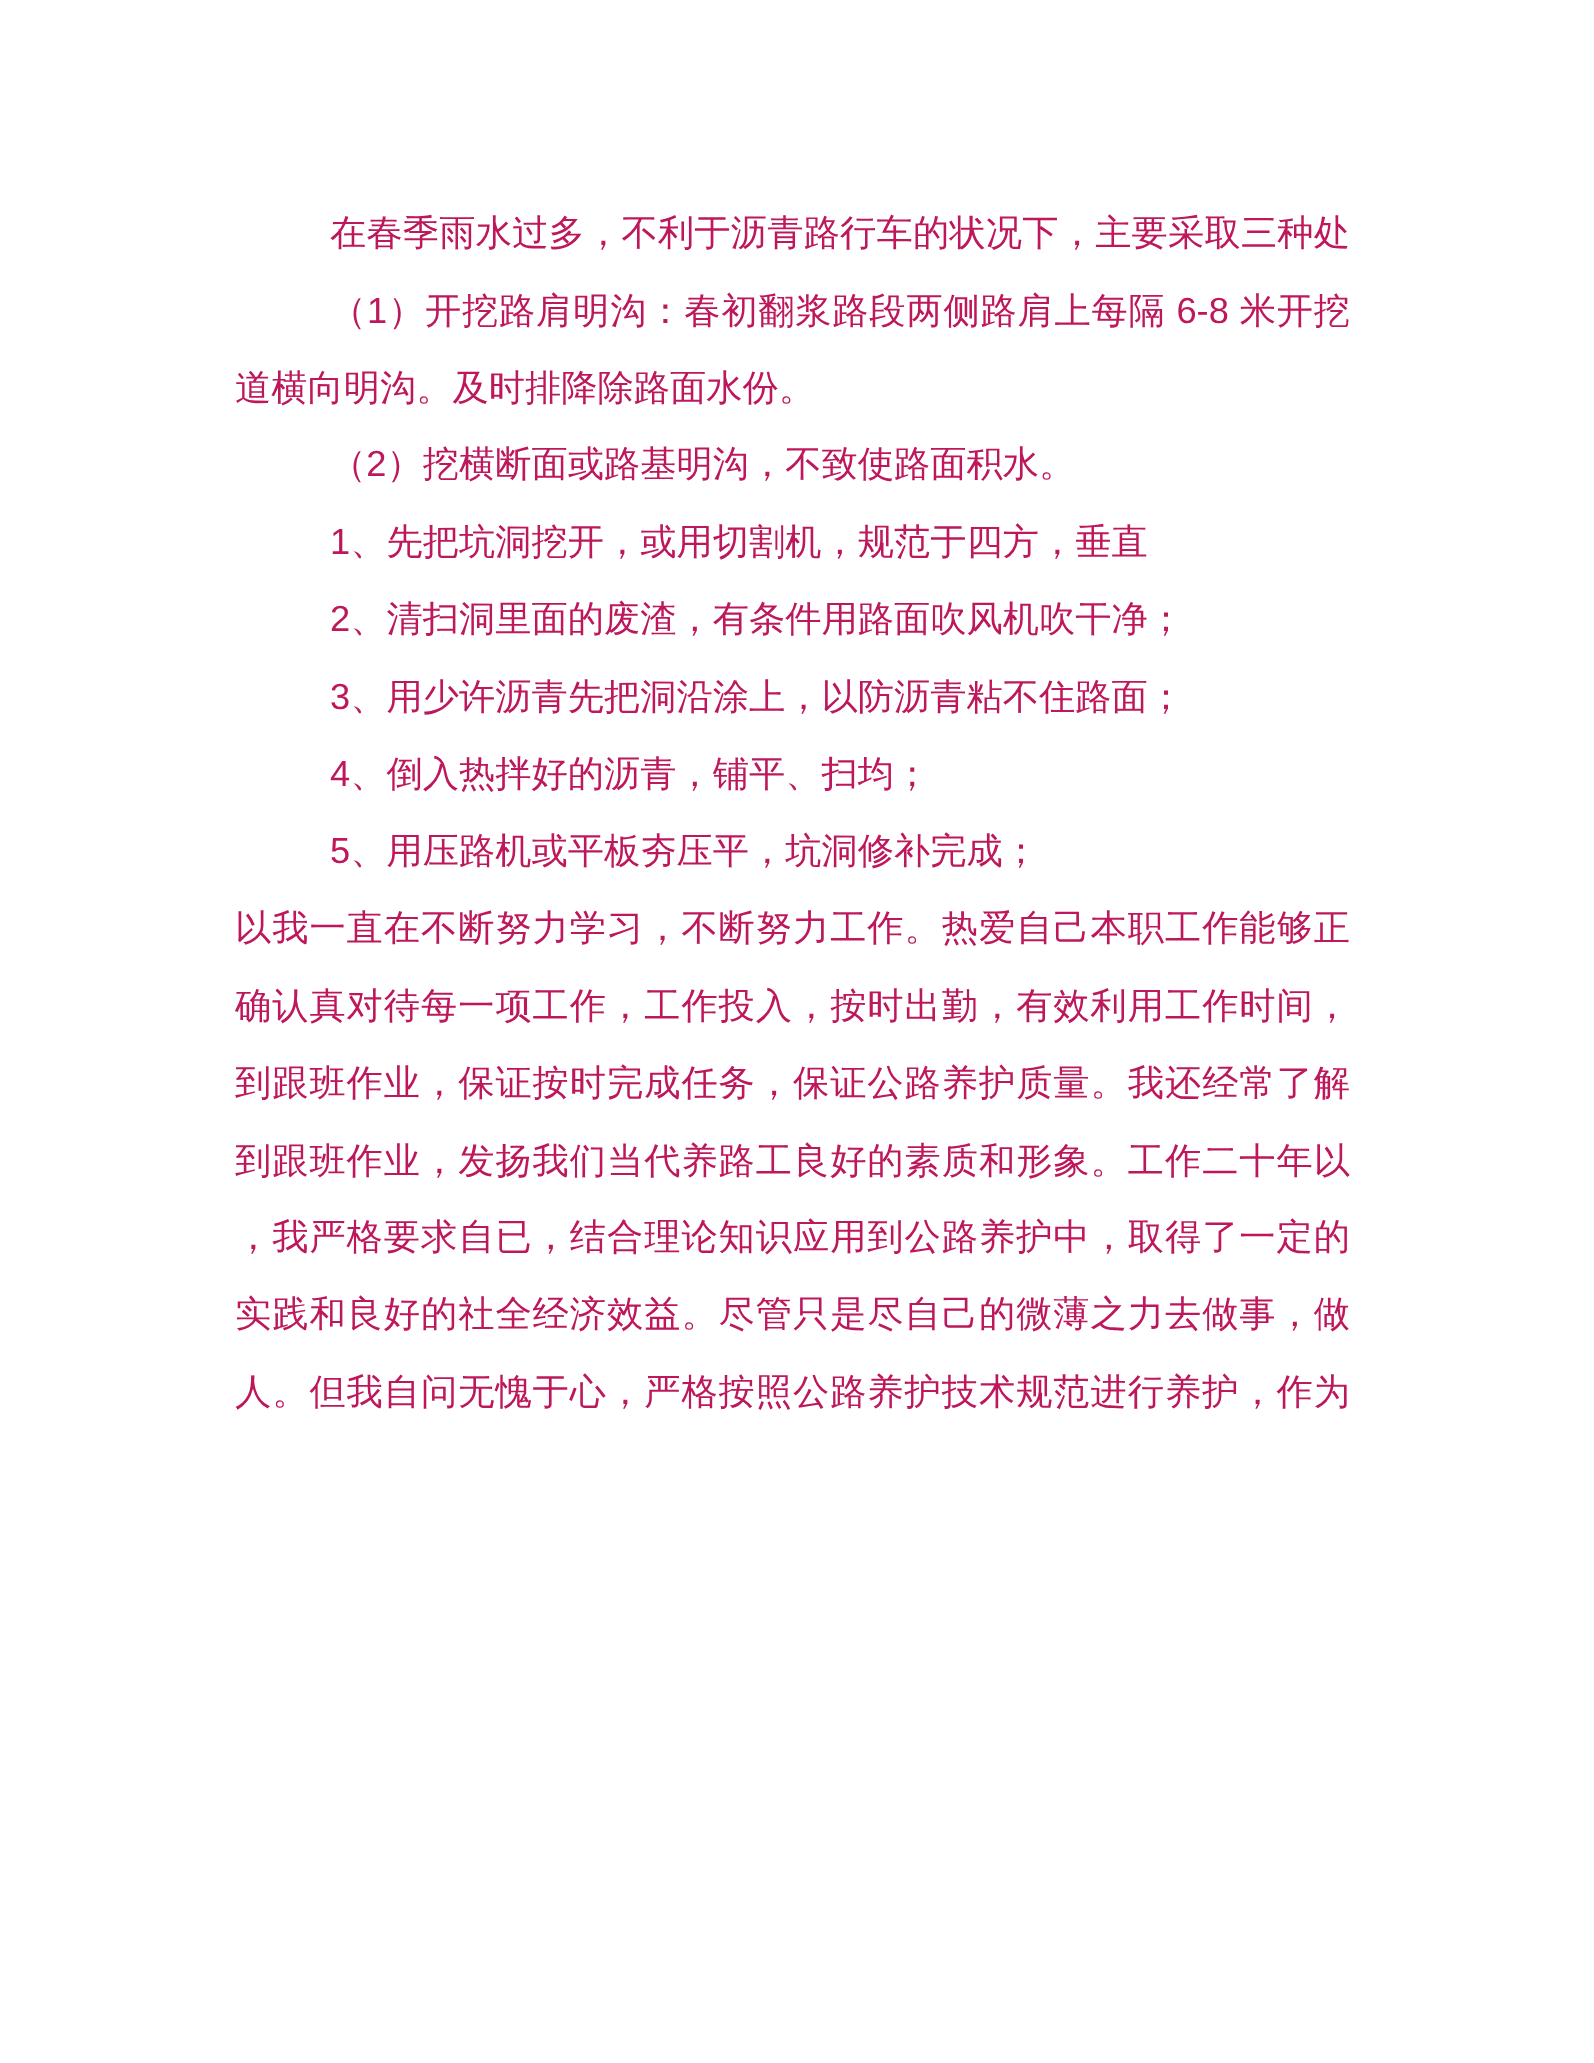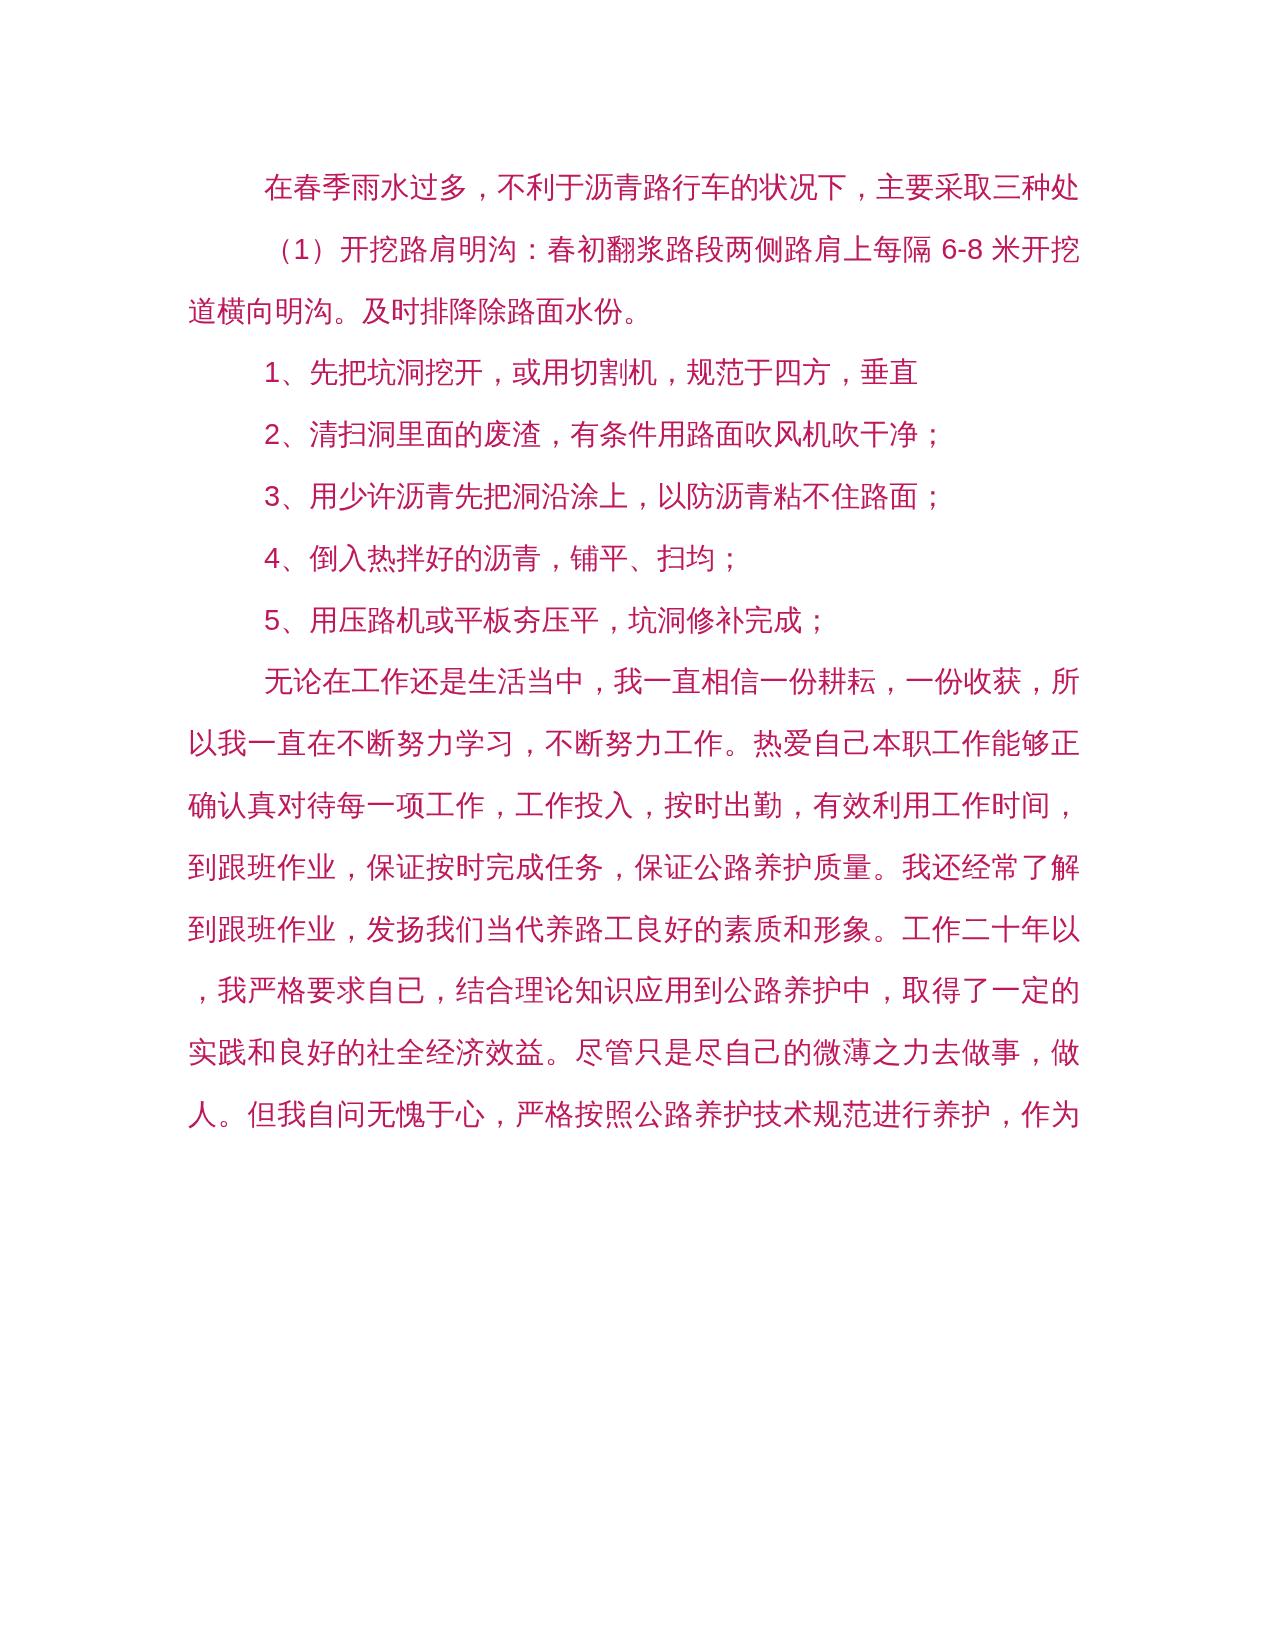--- a/index.html
+++ b/index.html
@@ -39,26 +39,26 @@
   }
 </style>
 </head>
 <body>
 
 <div class="page">
   <div class="text-block">
       <div class="line full indent">在春季雨水过多，不利于沥青路行车的状况下，主要采取三种处</div>
       <div class="line full indent">（1）开挖路肩明沟：春初翻浆路段两侧路肩上每隔 6-8 米开挖一</div>
       <div class="line">道横向明沟。及时排降除路面水份。</div>
+      <div class="line indent">（2）挖横断面或路基明沟，不致使路面积水。</div>
       <div class="line indent">1、先把坑洞挖开，或用切割机，规范于四方，垂直</div>
       <div class="line indent">2、清扫洞里面的废渣，有条件用路面吹风机吹干净；</div>
       <div class="line indent">3、用少许沥青先把洞沿涂上，以防沥青粘不住路面；</div>
       <div class="line indent">4、倒入热拌好的沥青，铺平、扫均；</div>
       <div class="line indent">5、用压路机或平板夯压平，坑洞修补完成；</div>
-      <div class="line full indent">无论在工作还是生活当中，我一直相信一份耕耘，一份收获，所</div>
       <div class="line full">以我一直在不断努力学习，不断努力工作。热爱自己本职工作能够正</div>
       <div class="line full">确认真对待每一项工作，工作投入，按时出勤，有效利用工作时间，</div>
       <div class="line full">到跟班作业，保证按时完成任务，保证公路养护质量。我还经常了解</div>
       <div class="line full">到跟班作业，发扬我们当代养路工良好的素质和形象。工作二十年以来</div>
       <div class="line full">，我严格要求自已，结合理论知识应用到公路养护中，取得了一定的</div>
       <div class="line full">实践和良好的社全经济效益。尽管只是尽自己的微薄之力去做事，做</div>
       <div class="line full">人。但我自问无愧于心，严格按照公路养护技术规范进行养护，作为</div>
     </div>
 </div>
 

